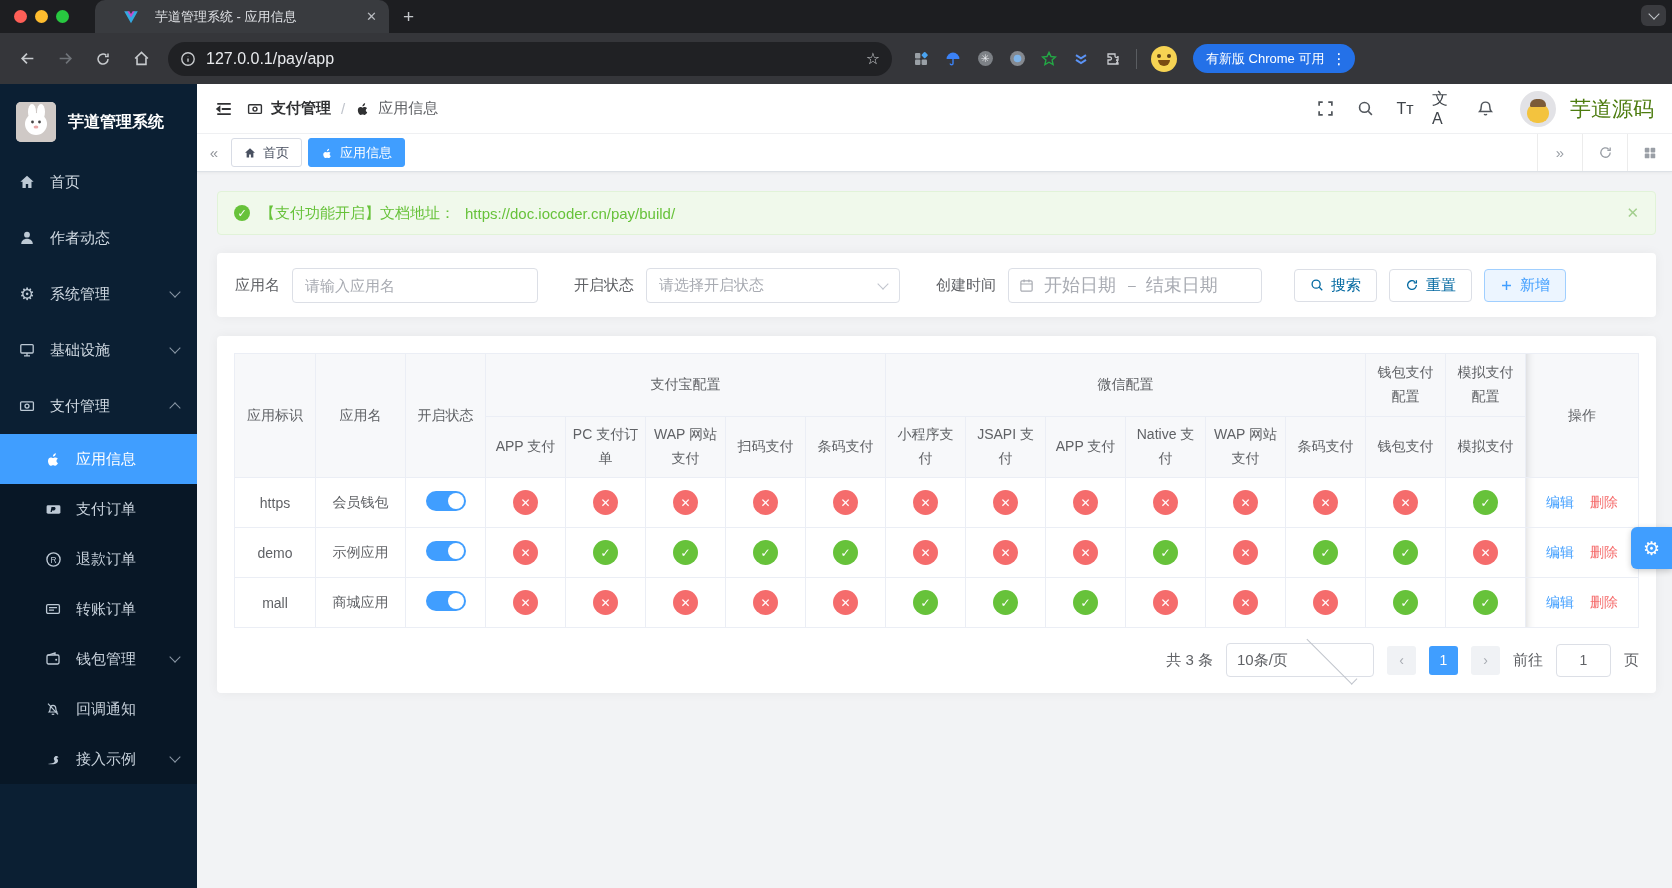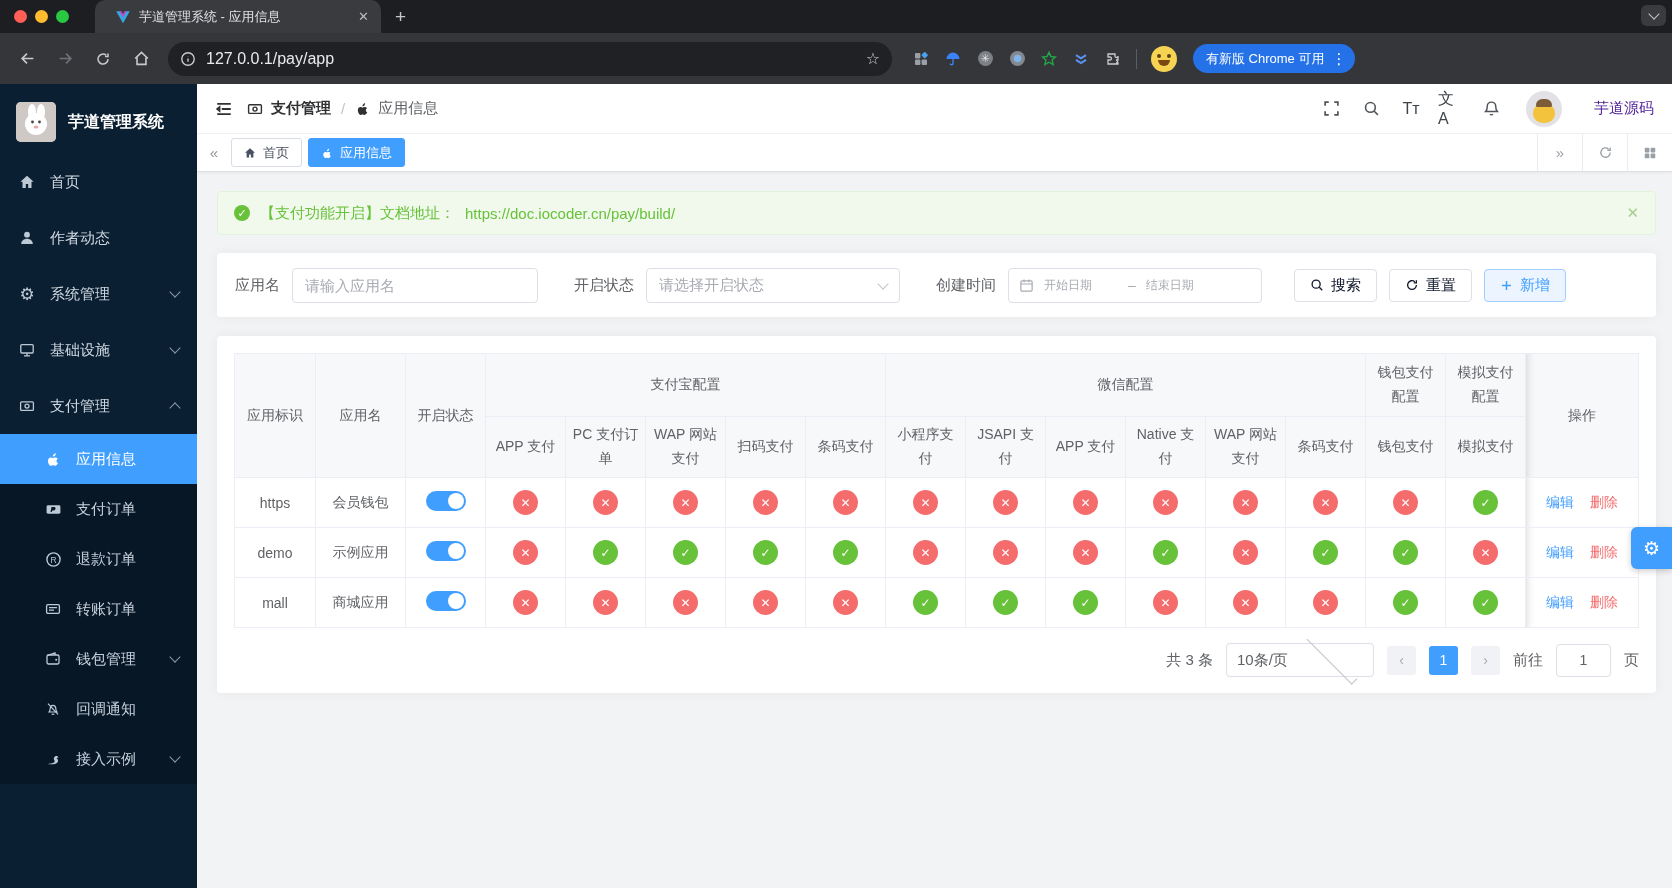--- a/index.html
+++ b/index.html
@@ -6,22 +6,22 @@
   .screen{position:relative;width:1672px;height:888px;overflow:hidden;
     font-family:"Liberation Sans","DejaVu Sans",sans-serif;font-size:14px;
     -webkit-font-smoothing:antialiased;}
   svg{display:block}
 
   
   .tabstrip{height:33px;background:#1d1e21;display:flex;align-items:flex-end;position:relative;}
   .traffic{display:flex;gap:8px;align-items:center;height:33px;padding:0 12px 0 14px;}
   .tl{width:13px;height:13px;border-radius:50%;}
   .tl.r{background:#ff5f57}.tl.y{background:#febc2e}.tl.g{background:#28c840}
-  .chrome-tab{display:flex;align-items:center;gap:8px;height:33px;width:258px;
-    background:#393b3f;border-radius:10px 10px 0 0;padding:0 8px 0 20px;margin-left:14px;}
+  .chrome-tab{display:flex;align-items:center;gap:16px;height:33px;width:258px;
+    background:#393b3f;border-radius:10px 10px 0 0;padding:0 8px 0 28px;margin-left:14px;}
   .chrome-tab .title{color:#dfe1e5;font-size:13px;flex:1;white-space:nowrap;overflow:hidden;}
   .tab-close{color:#b9bcc0;font-size:13px;padding:2px 4px;border-radius:4px;}
   .newtab{color:#c3c6ca;font-size:19px;padding:0 14px;line-height:33px;}
   .ts-overflow{position:absolute;right:6px;top:5px;width:25px;height:21px;background:#3a3b3f;
     border-radius:6px;display:flex;align-items:center;justify-content:center;}
   .toolbar{height:51px;background:#35363a;display:flex;align-items:center;padding:0 10px;gap:4px;}
   .nav-ic{width:34px;height:34px;display:flex;align-items:center;justify-content:center;
     color:#c7cacd;border-radius:50%;}
   .nav-ic.dim{color:#6f7378;}
   .urlbar{width:700px;height:34px;margin-left:6px;background:#202124;border-radius:17px;
@@ -65,21 +65,21 @@
   .crumb .c1{color:#303133;font-weight:bold;}
   .crumb .sep{color:#c0c4cc;margin:0 2px;}
   .crumb .c2{color:#606266;}
   .crumb-ic{color:#303133;}
   .topbar .spacer{flex:1;}
   .tb-icon{color:#50555b;display:flex;align-items:center;justify-content:center;width:26px;height:26px;font-size:15px;}
   .tb-text-ic{font-size:16px;color:#3f444a;letter-spacing:0;}
   .user-avatar{width:36px;height:36px;border-radius:50%;background:#e2e2e6;position:relative;overflow:hidden;margin-left:8px;}
   .user-avatar:before{content:"";position:absolute;left:7px;top:12px;width:22px;height:20px;border-radius:50% 50% 45% 45%;background:#f3c33e;}
   .user-avatar:after{content:"";position:absolute;left:10px;top:8px;width:16px;height:8px;border-radius:8px 8px 2px 2px;background:#7c5b38;}
-  .username{font-size:15px;color:#4c1d95;margin-left:18px;}
+  .username{font-size:21px;color:#4d7c0f;margin-left:0;}
 
   .tagsbar{height:37px;background:#fff;border-bottom:1px solid #dde1e6;display:flex;align-items:center;
     box-shadow:0 1px 3px rgba(0,0,0,.05);}
   .tags-arrow{width:34px;text-align:center;color:#909399;font-size:15px;}
   .tag{display:inline-flex;align-items:center;gap:7px;height:27px;padding:0 12px;border:1px solid #d8dce5;
     background:#fff;color:#495060;font-size:13px;border-radius:3px;margin-right:6px;white-space:nowrap;}
   .tag .t-ic{color:#495060;}
   .tag.active{background:#409eff;border-color:#409eff;color:#fff;}
   .tag.active .t-ic{color:#fff;}
   .tags-right{margin-left:auto;display:flex;align-items:stretch;height:100%;}
@@ -104,25 +104,25 @@
     color:#606266;width:220px;font-family:inherit;outline:none;background:#fff;}
   .f-input::placeholder{color:#a8abb2;}
   .f-gap{width:36px;flex:none;}
   .f-select{height:33px;width:228px;border:1px solid #dcdfe6;border-radius:4px;display:flex;
     align-items:center;padding:0 12px;color:#a8abb2;font-size:15px;background:#fff;}
   .f-select .ph{flex:1;}
   .sel-chev{width:7px;height:7px;border-right:1.4px solid #c0c4cc;border-bottom:1.4px solid #c0c4cc;
     transform:rotate(45deg);margin-top:-3px;}
   .f-date{height:33px;width:232px;border:1px solid #dcdfe6;border-radius:4px;display:flex;
     align-items:center;padding:0 10px;gap:8px;background:#fff;}
-  .f-date input{border:none;outline:none;width:74px;font-size:12px;color:#8b5cf6;font-family:inherit;}
+  .f-date input{border:none;outline:none;width:74px;font-size:18px;color:#8b5cf6;font-family:inherit;}
   .f-date input::placeholder{color:#a8abb2;}
   .f-date .dsep{color:#a8abb2;}
   .cal-ic{color:#a8abb2;flex:none;}
-  .btn{height:33px;border-radius:4px;border:1px solid #dcdfe6;background:#fff;color:#0f172a;
+  .btn{height:33px;border-radius:4px;border:1px solid #dcdfe6;background:#fff;color:#0369a1;
     font-size:15px;display:inline-flex;align-items:center;gap:7px;padding:0 15px;cursor:pointer;
     font-family:inherit;white-space:nowrap;}
   .btn .b-ic{display:flex;}
   .btn.primary-plain{background:#ecf5ff;border-color:#a0cfff;color:#409eff;}
   .f-buttons{margin-left:32px;display:flex;gap:12px;}
 
   
   .tcard{margin-top:19px;padding:17px 17px 16px 17px;}
   table.grid{border-collapse:collapse;table-layout:fixed;width:1404px;font-size:14px;color:#606266;}
   .grid th,.grid td{border:1px solid #ebeef5;text-align:center;padding:4px 6px;word-break:break-all;}

